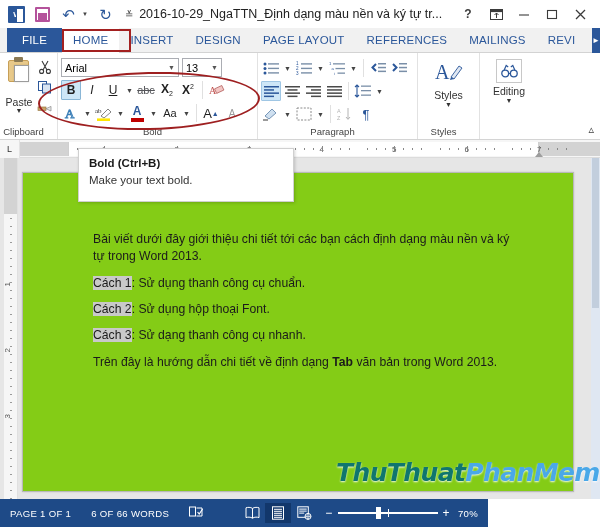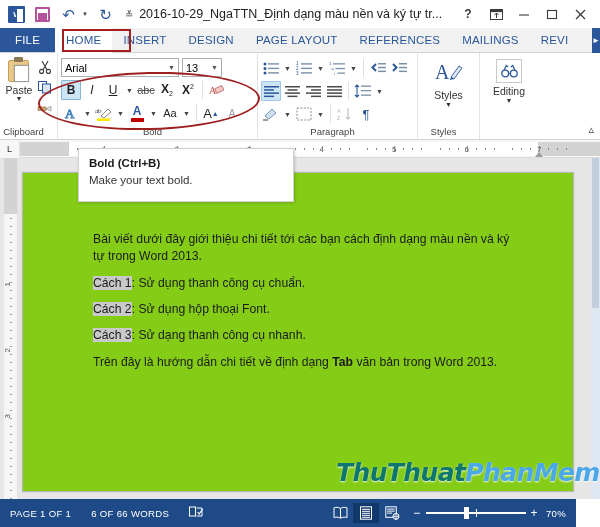--- a/index.html
+++ b/index.html
@@ -56,21 +56,21 @@
   .tabstrip {
     position: absolute; left: 0; top: 28px; width: 600px; height: 25px;
     background: #f1f1f1; display: flex; align-items: stretch;
     border-bottom: 1px solid #d3d3d3;
   }
   .tab {
     display: flex; align-items: center; padding: 0 11px;
     font-size: 11.5px; color: #2b579a; letter-spacing: .2px;
     white-space: nowrap; position: relative;
   }
-  .tab.file { background: #2b579a; color: #fff; padding: 0 15px; }
+  .tab.file { background: #2b579a; color: #fff; padding: 0 15px; margin-left: 7px; }
   .tab.active { background: #fff; color: #2b579a; }
   .tab.active::after {
     content: ""; position: absolute; left: 0; right: 0; bottom: -1px;
     height: 2px; background: #fff;
   }
   .tab-hl-box {
     position: absolute; left: 62px; top: 29px; width: 69px; height: 23px;
     border: 2.5px solid #a32020; pointer-events: none; z-index: 30;
   }
   .tab-overflow {
@@ -107,21 +107,21 @@
     background:#e8c98a; border:1px solid #c79f57; border-radius:2px;
   }
   .clipbd .clasp {
     position:absolute; left:7px; top:0px; width:9px; height:5px;
     background:#8b7a55; border-radius:1px;
   }
   .clipbd .page {
     position:absolute; left:7px; top:8px; width:15px; height:17px;
     background:#fff; border:1px solid #9c9c9c;
   }
-  .paste-label { font-size: 10.5px; color: #333; margin-top: 1px; }
+  .paste-label { font-size: 10.5px; color: #333; margin-top: 13px; }
   .paste-caret { font-size: 7px; color: #333; line-height: 6px; }
   .clip-mini { display: flex; flex-direction: column; gap: 2px; padding-top: 3px; }
   .clip-mini-btn { width: 19px; height: 18px; display:flex; align-items:center;
                    justify-content:center; }
 
   
   .g-font { width: 200px; }
   .font-rows { display: flex; flex-direction: column; gap: 3px; padding-top: 3px;
                width: 100%; }
   .font-row { display: flex; align-items: center; gap: 1px; }
@@ -256,21 +256,21 @@
 
   .vscroll {
     position: absolute; right: 0; top: 158px; width: 9px; height: 341px;
     background: #dfe7f2;
   }
   .vscroll .thumb { position: absolute; left: 1px; right: 1px; top: 0;
                     height: 150px; background: #c2cedd; }
 
   
   .statusbar {
-    position: absolute; left: 0; top: 499px; width: 576px; height: 28px;
+    position: absolute; left: 0; top: 499px; width: 488px; height: 28px;
     background: #1e4a87; color: #fff; display: flex; align-items: center;
     font-size: 9.6px; letter-spacing: .3px;
   }
   .sb-item { padding: 0 10px; white-space: nowrap; }
   .sb-spacer { flex: 1; }
   .view-btn { width: 26px; height: 20px; display: flex; align-items: center;
               justify-content: center; }
   .view-btn.active { background: #12376b; }
   .zoom-wrap { display: flex; align-items: center; gap: 5px; padding: 0 8px; }
   .zoom-sign { font-size: 12px; line-height: 1; }

